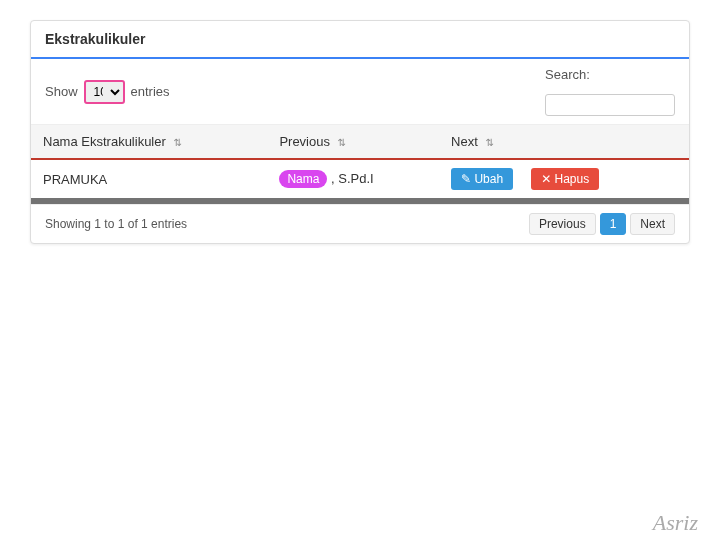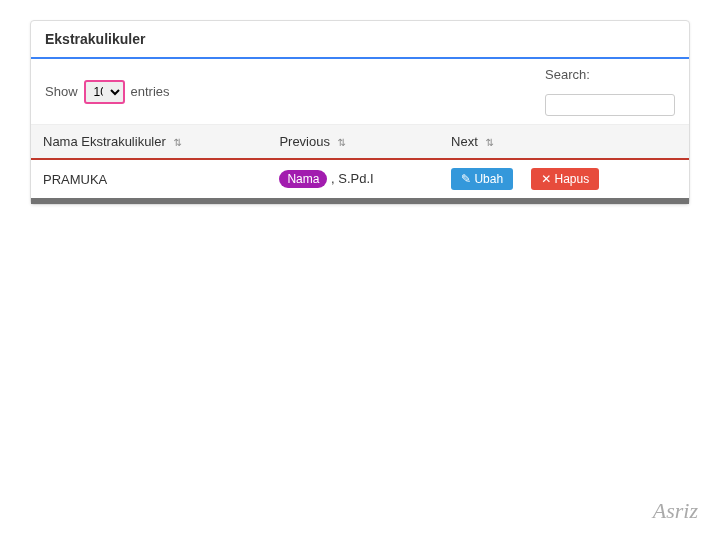--- a/index.html
+++ b/index.html
@@ -173,21 +173,21 @@
       padding: 4px 10px;
       font-size: 12px;
       cursor: pointer;
       display: flex;
       align-items: center;
       gap: 3px;
       margin-left: 12px;
     }
 
     .name-badge {
-      background: #a21caf;
+      background: #d946ef;
       color: white;
       border-radius: 10px;
       padding: 2px 8px;
       font-size: 12px;
       display: inline-block;
     }
 
     .card-footer {
       display: flex;
       justify-content: space-between;
@@ -218,21 +218,21 @@
       background: #3498db;
       color: white;
       border: 1px solid #3498db;
       border-radius: 3px;
       padding: 3px 9px;
       font-size: 12px;
     }
 
     .watermark {
       position: absolute;
-      bottom: 16px;
+      bottom: 4px;
       right: 22px;
       font-size: 22px;
       font-style: italic;
       color: #aaa;
       font-family: Georgia, serif;
     }
   </style>
 </head>
 <body>
 
@@ -291,17 +291,25 @@
             <td>
               <div class="action-cell">
                 <button class="btn-ubah">✎ Ubah</button>
                 <button class="btn-hapus">✕ Hapus</button>
               </div>
             </td>
           </tr>
         </tbody>
       </table>
 
+      <div class="card-footer">
+        <span>Showing 1 to 1 of 1 entries</span>
+        <div class="pagination">
+          <button>Previous</button>
+          <span class="page-active">1</span>
+          <button>Next</button>
+        </div>
+      </div>
     </div>
   </div>
 
   <div class="watermark">Asriz</div>
 </div>
 
 </body></html>

